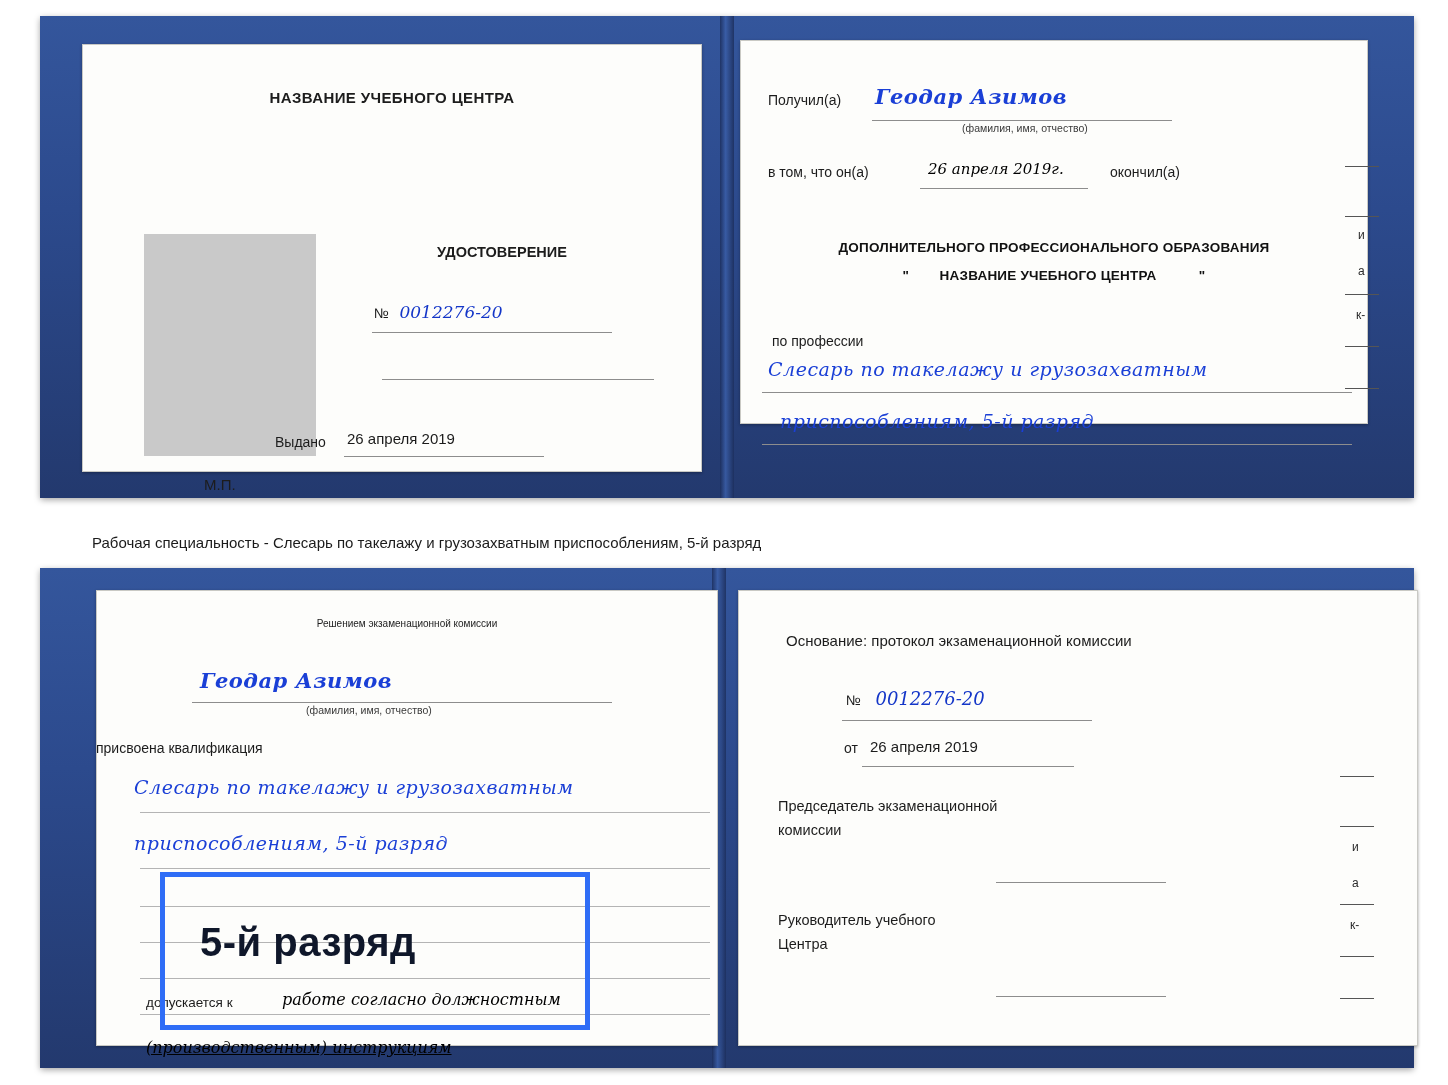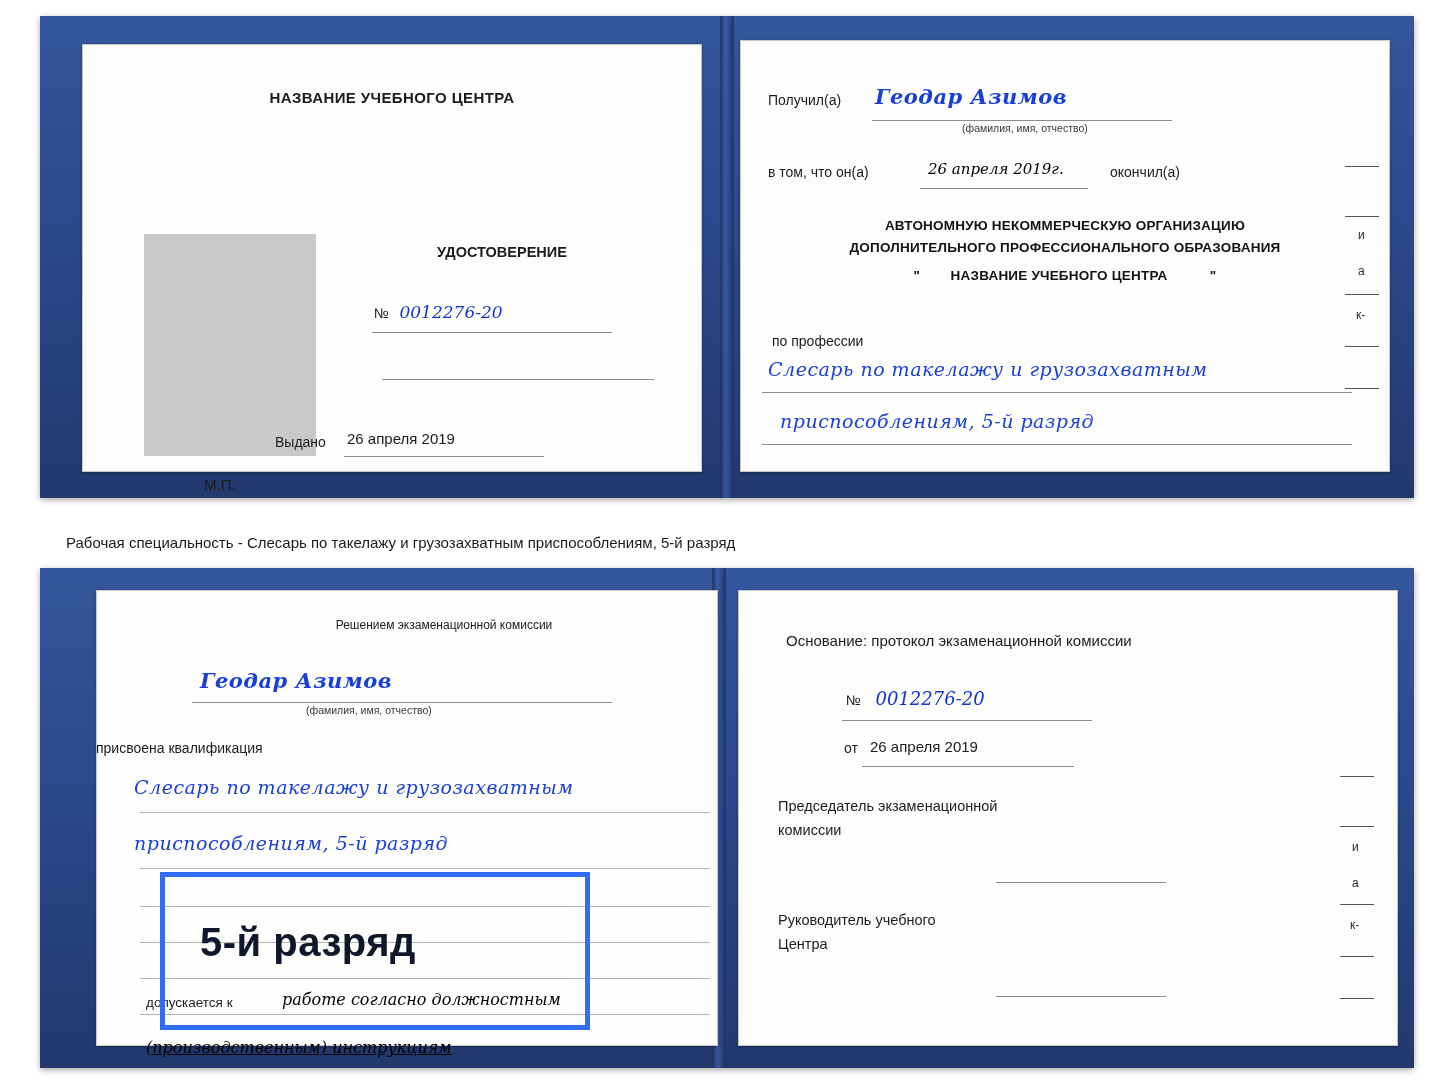--- a/index.html
+++ b/index.html
@@ -161,34 +161,33 @@
 
     <div class="rule" style="position:absolute; left:300px; top:335px; width:272px;"></div>
 
     <div class="t-print" style="position:absolute; left:193px; top:390px;">Выдано</div>
     <div class="hand-dark" style="position:absolute; left:265px; top:386px; font-style:normal; font-family:'Liberation Sans',sans-serif; font-size:15px; color:#1b1b1b;">26 апреля 2019</div>
     <div class="rule" style="position:absolute; left:262px; top:412px; width:200px;"></div>
 
     <div class="t-print" style="position:absolute; left:122px; top:432px; font-size:15px; font-weight:normal;">М.П.</div>
   </div>
 
-  <div class="page" style="left:700px; top:24px; width:628px; height:432px;padding-left:22px;">
+  <div class="page" style="left:700px; top:24px; width:628px; height:384px;">
     <div class="page-border"></div>
 
     <div class="t-print" style="position:absolute; left:28px; top:52px;">Получил(а)</div>
     <div class="hand-blue-big" style="position:absolute; left:135px; top:44px; font-weight:bold;">Геодар Азимов</div>
     <div class="rule" style="position:absolute; left:132px; top:80px; width:300px;"></div>
     <div class="t-small" style="position:absolute; left:222px; top:82px;">(фамилия, имя, отчество)</div>
 
     <div class="t-print" style="position:absolute; left:28px; top:124px;">в том, что он(а)</div>
     <div class="hand-dark" style="position:absolute; left:188px; top:120px; font-size:15px;">26 апреля 2019г.</div>
     <div class="rule" style="position:absolute; left:180px; top:148px; width:168px;"></div>
     <div class="t-print" style="position:absolute; left:370px; top:124px;">окончил(а)</div>
 
-    <div class="t-bold-blk" style="position:absolute; left:0; top:178px; width:100%; text-align:center;">АВТОНОМНУЮ НЕКОММЕРЧЕСКУЮ ОРГАНИЗАЦИЮ</div>
     <div class="t-bold-blk" style="position:absolute; left:0; top:200px; width:100%; text-align:center;">ДОПОЛНИТЕЛЬНОГО ПРОФЕССИОНАЛЬНОГО ОБРАЗОВАНИЯ</div>
     <div style="position:absolute; left:0; top:226px; width:100%; text-align:center;">
       <span class="t-bold-blk" style="margin-right:26px;">"</span>
       <span class="t-bold-blk">НАЗВАНИЕ УЧЕБНОГО ЦЕНТРА</span>
       <span class="t-bold-blk" style="margin-left:38px;">"</span>
     </div>
 
     <div class="t-print" style="position:absolute; left:32px; top:293px;">по профессии</div>
 
     <div class="hand-blue-big" style="position:absolute; left:28px; top:318px; font-size:19px;">Слесарь по такелажу и грузозахватным</div>
@@ -201,30 +200,30 @@
   <div class="edge-line" style="left:1305px; top:150px; width:34px;"></div>
   <div class="edge-frag" style="left:1318px; top:212px;">и</div>
   <div class="edge-line" style="left:1305px; top:200px; width:34px;"></div>
   <div class="edge-frag" style="left:1318px; top:248px;">а</div>
   <div class="edge-line" style="left:1305px; top:278px; width:34px;"></div>
   <div class="edge-frag" style="left:1316px; top:292px;">к-</div>
   <div class="edge-line" style="left:1305px; top:330px; width:34px;"></div>
   <div class="edge-line" style="left:1305px; top:372px; width:34px;"></div>
 </div>
 
-<div class="caption" style="left:66px; top:534px;">Рабочая специальность - Слесарь по такелажу и грузозахватным приспособлениям, 5-й разряд</div>
+<div class="caption" style="left:92px; top:534px;">Рабочая специальность - Слесарь по такелажу и грузозахватным приспособлениям, 5-й разряд</div>
 
 <div class="book" style="left:40px; top:568px; width:1374px; height:500px;">
   <div class="book-inner"></div>
   <div class="spine" style="left:672px;"></div>
 
   <div class="page" style="left:56px; top:22px; width:622px; height:456px;">
     <div class="page-border"></div>
 
-    <div class="t-sub" style="position:absolute; left:0; top:28px; width:100%; text-align:center; font-size:12px;margin-left:37px;">Решением экзаменационной комиссии</div>
+    <div class="t-sub" style="position:absolute; left:0; top:28px; width:100%; text-align:center; font-size:10px;">Решением экзаменационной комиссии</div>
 
     <div class="hand-blue-big" style="position:absolute; left:104px; top:78px; font-weight:bold;">Геодар Азимов</div>
     <div class="rule" style="position:absolute; left:96px; top:112px; width:420px;"></div>
     <div class="t-small" style="position:absolute; left:210px; top:114px;">(фамилия, имя, отчество)</div>
 
     <div class="t-print" style="position:absolute; left:0; top:150px; width:100%; text-align:left;">присвоена квалификация</div>
 
     <div class="hand-blue-big" style="position:absolute; left:38px; top:186px; font-size:19px;">Слесарь по такелажу и грузозахватным</div>
     <div class="rule-light" style="position:absolute; left:44px; top:222px; width:570px;"></div>
 
@@ -234,21 +233,21 @@
     <div class="rule-light" style="position:absolute; left:44px; top:316px; width:570px;"></div>
     <div class="rule-light" style="position:absolute; left:44px; top:352px; width:570px;"></div>
     <div class="rule-light" style="position:absolute; left:44px; top:388px; width:570px;"></div>
 
     <div class="t-print" style="position:absolute; left:50px; top:405px; font-size:13.5px;">допускается к</div>
     <div class="hand-dark" style="position:absolute; left:186px; top:400px;">работе согласно должностным</div>
     <div class="rule-light" style="position:absolute; left:44px; top:424px; width:570px;"></div>
     <div class="hand-dark" style="position:absolute; left:50px; top:448px;text-decoration:underline;">(производственным) инструкциям</div>
   </div>
 
-  <div class="page" style="left:698px; top:22px; width:660px; height:456px;">
+  <div class="page" style="left:698px; top:22px; width:660px; height:456px;padding-left:20px;">
     <div class="page-border"></div>
 
     <div class="t-sub" style="position:absolute; left:48px; top:42px; font-size:15px;">Основание: протокол экзаменационной комиссии</div>
 
     <div style="position:absolute; left:108px; top:98px;">
       <span class="t-print">№</span>
       <span class="hand" style="font-size:18px; margin-left:10px;">0012276-20</span>
     </div>
     <div class="rule" style="position:absolute; left:104px; top:130px; width:250px;"></div>
 

